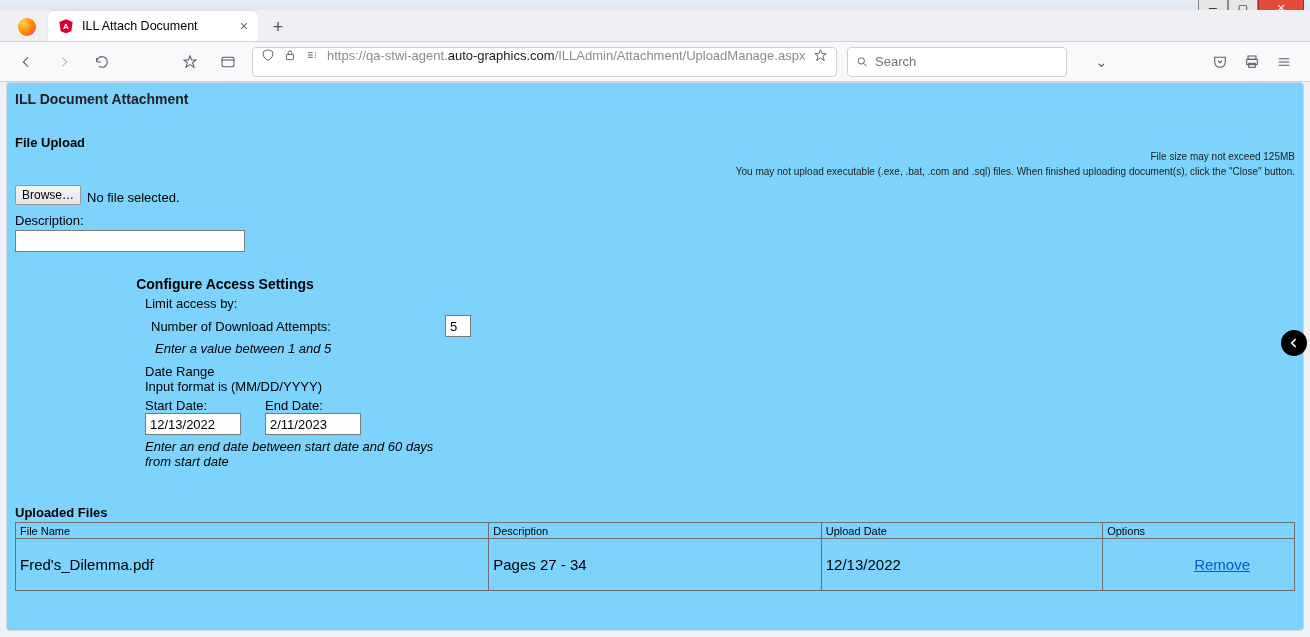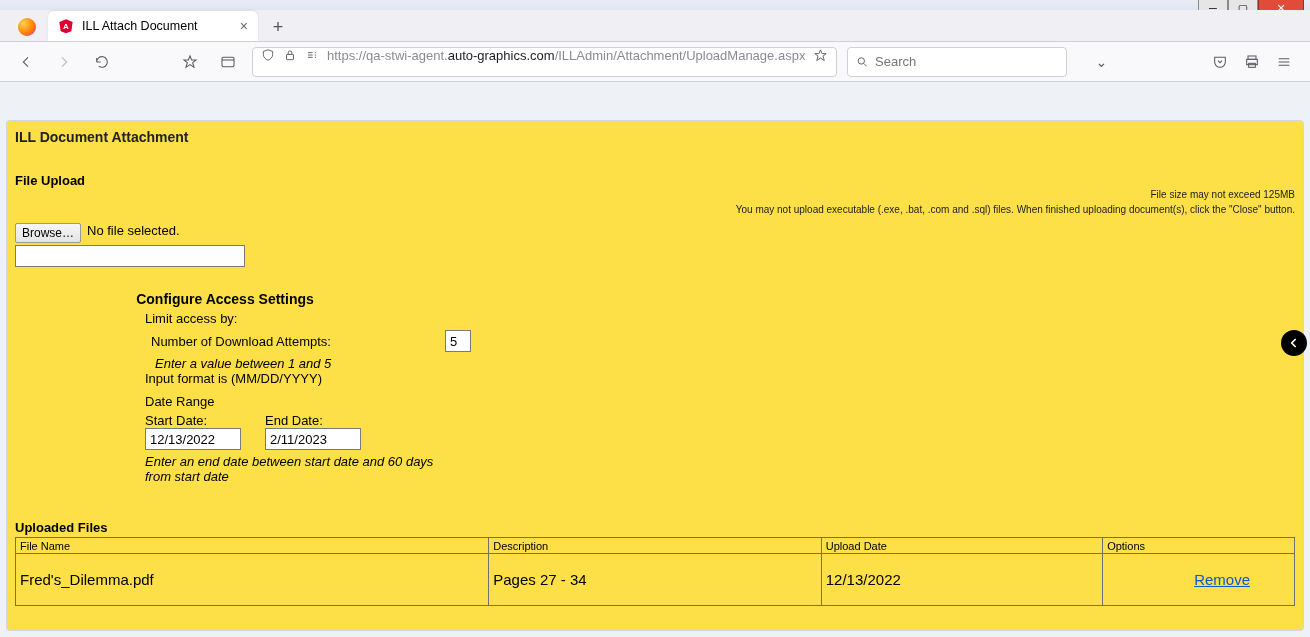--- a/index.html
+++ b/index.html
@@ -106,46 +106,45 @@
   }
   .searchbar input { border:none; outline:none; font-size:13px; width:100%; color:#333;}
   .searchbar svg { width:14px;height:14px;stroke:#5b5b66;fill:none;stroke-width:1.8;}
   .chevdown { margin-left: auto; font-size:14px; color:#5b5b66; padding:0 18px;}
   .spacer { flex:1; }
 
   
   .page {
     position:absolute;
     top:82px; left:6px; right:6px; bottom:6px;
-    background:#fde047;
+    background:#7dd3fc;
     border:1px solid #cfd6e3;
     border-radius:4px;
     overflow:hidden;
-    margin-top:38px;
   }
   .page-inner { padding: 8px 8px; height:100%; }
 
   .header-row {
     display:flex; align-items:center; justify-content:space-between;
     padding-bottom:6px;
   }
   .page-title { font-size:14px; font-weight:bold; color:#222; }
   .btn-row { display:flex; gap:10px; }
   .btn {
     border:2px solid #000;
     background:#fff;
     font-size:13px; font-weight:bold;
     padding:6px 16px 7px;
     cursor:pointer;
   }
   .btn.help { padding:6px 10px 7px; font-weight:bold;}
 
   .section-title { font-weight:bold; font-size:13px; margin-top:22px;}
   .hint { font-size:10px; color:#222; line-height:1.45;text-align:right;}
-  .file-line { margin-top:6px; display:flex; align-items:flex-start; gap:6px;}
+  .file-line { margin-top:6px; display:flex; align-items:flex-end; gap:6px;}
   .browse-btn {
     font-size:12px;
     background:linear-gradient(#f6f6f6,#e5e5e5);
     border:1px solid #989898; border-radius:2px;
     padding:2px 6px;
   }
   .nofile { font-size:13px;}
   .desc-label { font-size:13px; margin-top:8px;}
   .desc-input {
     margin-top:2px;
@@ -305,32 +304,33 @@
       <div class="page-title">ILL Document Attachment</div>
     </div>
 
     <div class="section-title">File Upload</div>
     <div class="hint">File size may not exceed 125MB</div>
     <div class="hint">You may not upload executable (.exe, .bat, .com and .sql) files. When finished uploading document(s), click the "Close" button.</div>
     <div class="file-line">
       <button class="browse-btn">Browse…</button>
       <span class="nofile">No file selected.</span>
     </div>
+    <div class="desc-label">Description:</div>
     <input class="desc-input" type="text" style="">
 
     <div class="configure">
       <div class="cfg-title">Configure Access Settings</div>
       <div class="limit">Limit access by:</div>
       <div class="row" style="margin-left:6px;">
         <span>Number of Download Attempts:</span>
         <input class="num-input" value="5" style="">
       </div>
       <div class="italic">Enter a value between 1 and 5</div>
+      <div style="margin-top:8px;">Date Range</div>
       <div>Input format is (MM/DD/YYYY)</div>
-      <div style="margin-top:8px;">Date Range</div>
       <div class="dates">
         <div class="date-col">
           <div>Start Date:</div>
           <input class="date-input" value="12/13/2022" style="">
         </div>
         <div class="date-col">
           <div>End Date:</div>
           <input class="date-input" value="2/11/2023" style="">
         </div>
       </div>

